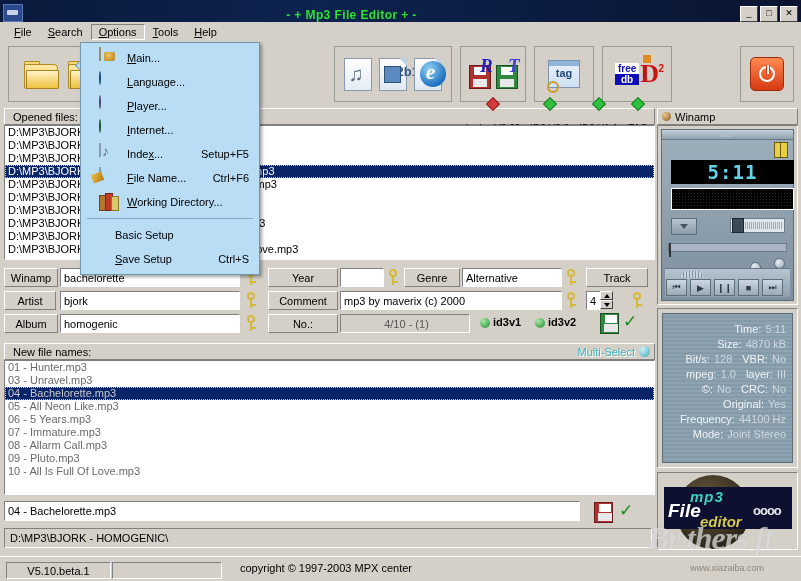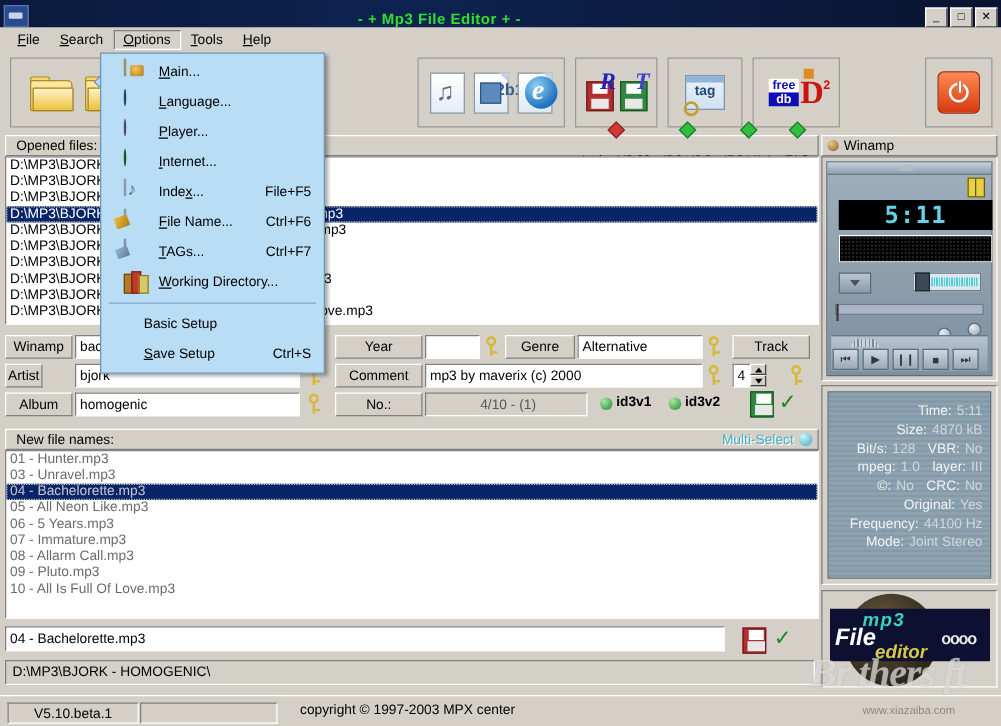--- a/index.html
+++ b/index.html
@@ -368,21 +368,21 @@
     </div>
 
   <div class="fieldlbl" style="left:4px;top:268px;width:54px;">Winamp</div>
   <div class="txtin" style="left:60px;top:268px;width:180px;">bachelorette</div>
   <div class="keyic" style="left:245px;top:268px;">
       <span class="kh"></span>
       <span class="ks"></span>
       <span class="kt"></span>
     </div>
 
-  <div class="fieldlbl" style="left:4px;top:291px;width:30px;">Artist</div>
+  <div class="fieldlbl" style="left:4px;top:291px;width:52px;">Artist</div>
   <div class="txtin" style="left:60px;top:291px;width:180px;">bjork</div>
   <div class="keyic" style="left:245px;top:291px;">
       <span class="kh"></span>
       <span class="ks"></span>
       <span class="kt"></span>
     </div>
 
   <div class="fieldlbl" style="left:4px;top:314px;width:54px;">Album</div>
   <div class="txtin" style="left:60px;top:314px;width:180px;">homogenic</div>
   <div class="keyic" style="left:245px;top:314px;">
@@ -575,33 +575,28 @@
       <span class="dd-acc"></span>
     </div>
     <div class="dd-item">
       <span class="dd-ico"><span class="ic-sphere"></span></span>
       <span class="dd-lbl"><u>I</u>nternet...</span>
       <span class="dd-acc"></span>
     </div>
     <div class="dd-item">
       <span class="dd-ico"><span class="ic-note"></span></span>
       <span class="dd-lbl">Inde<u>x</u>...</span>
-      <span class="dd-acc">File+F5</span>
+      <span class="dd-acc">Setup+F5</span>
     </div>
     <div class="dd-item">
       <span class="dd-ico"><span class="ic-doc"><span class="pen"></span></span></span>
       <span class="dd-lbl"><u>F</u>ile Name...</span>
       <span class="dd-acc">Ctrl+F6</span>
     </div>
     <div class="dd-item">
-      <span class="dd-ico"><span class="ic-doc2"><span class="pen"></span></span></span>
-      <span class="dd-lbl"><u>T</u>AGs...</span>
-      <span class="dd-acc">Ctrl+F7</span>
-    </div>
-    <div class="dd-item">
       <span class="dd-ico"><span class="ic-books"><i class="b1"></i><i class="b2"></i><i class="b3"></i></span></span>
       <span class="dd-lbl"><u>W</u>orking Directory...</span>
       <span class="dd-acc"></span>
     </div>
     <div class="dd-sep"></div>
     <div class="dd-item plain">
       <span class="dd-lbl">Basic Setup</span>
       <span class="dd-acc"></span>
     </div>
     <div class="dd-item plain">

